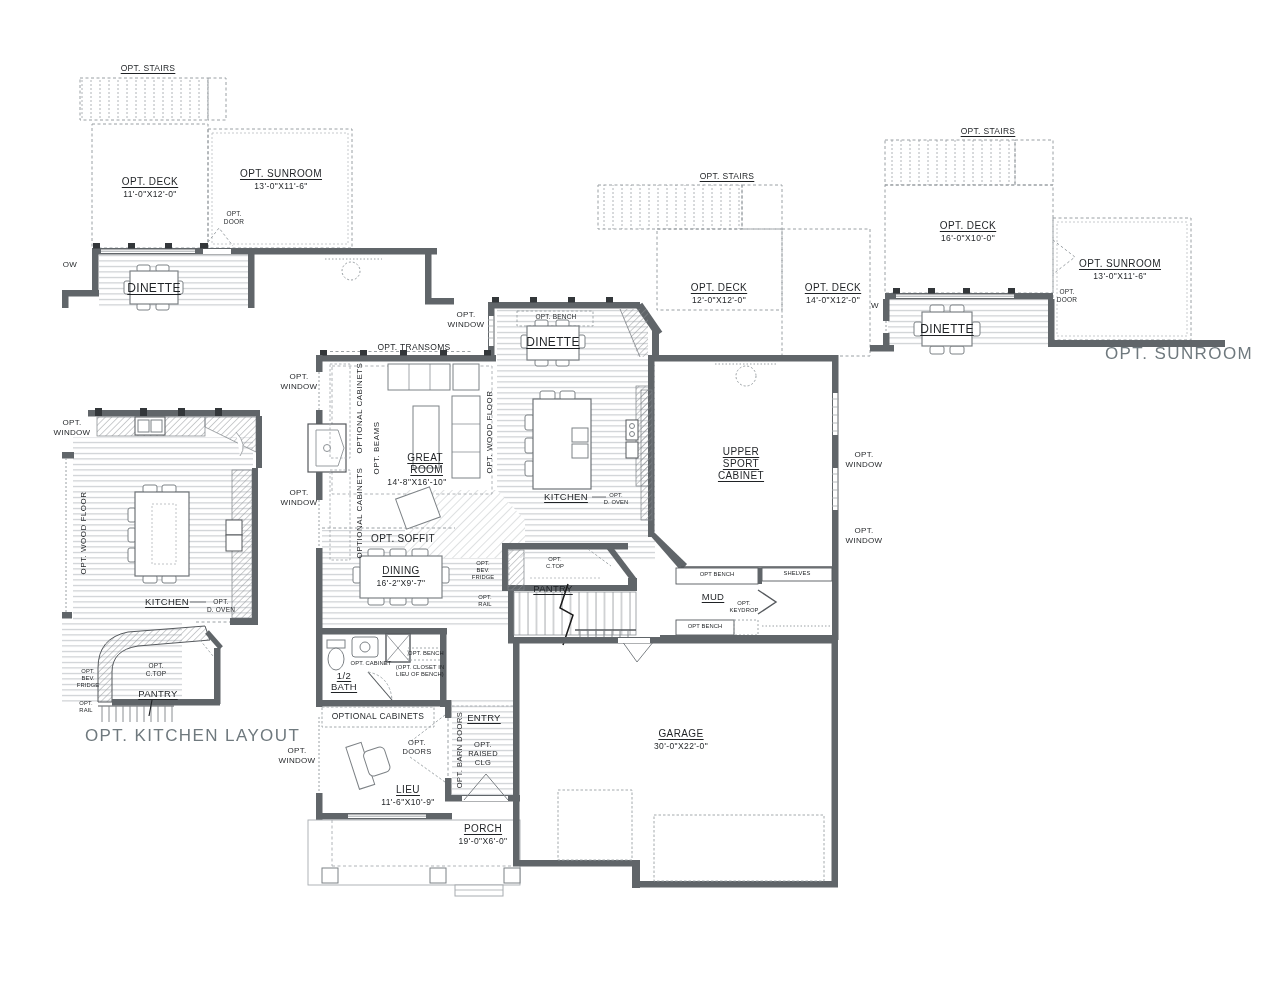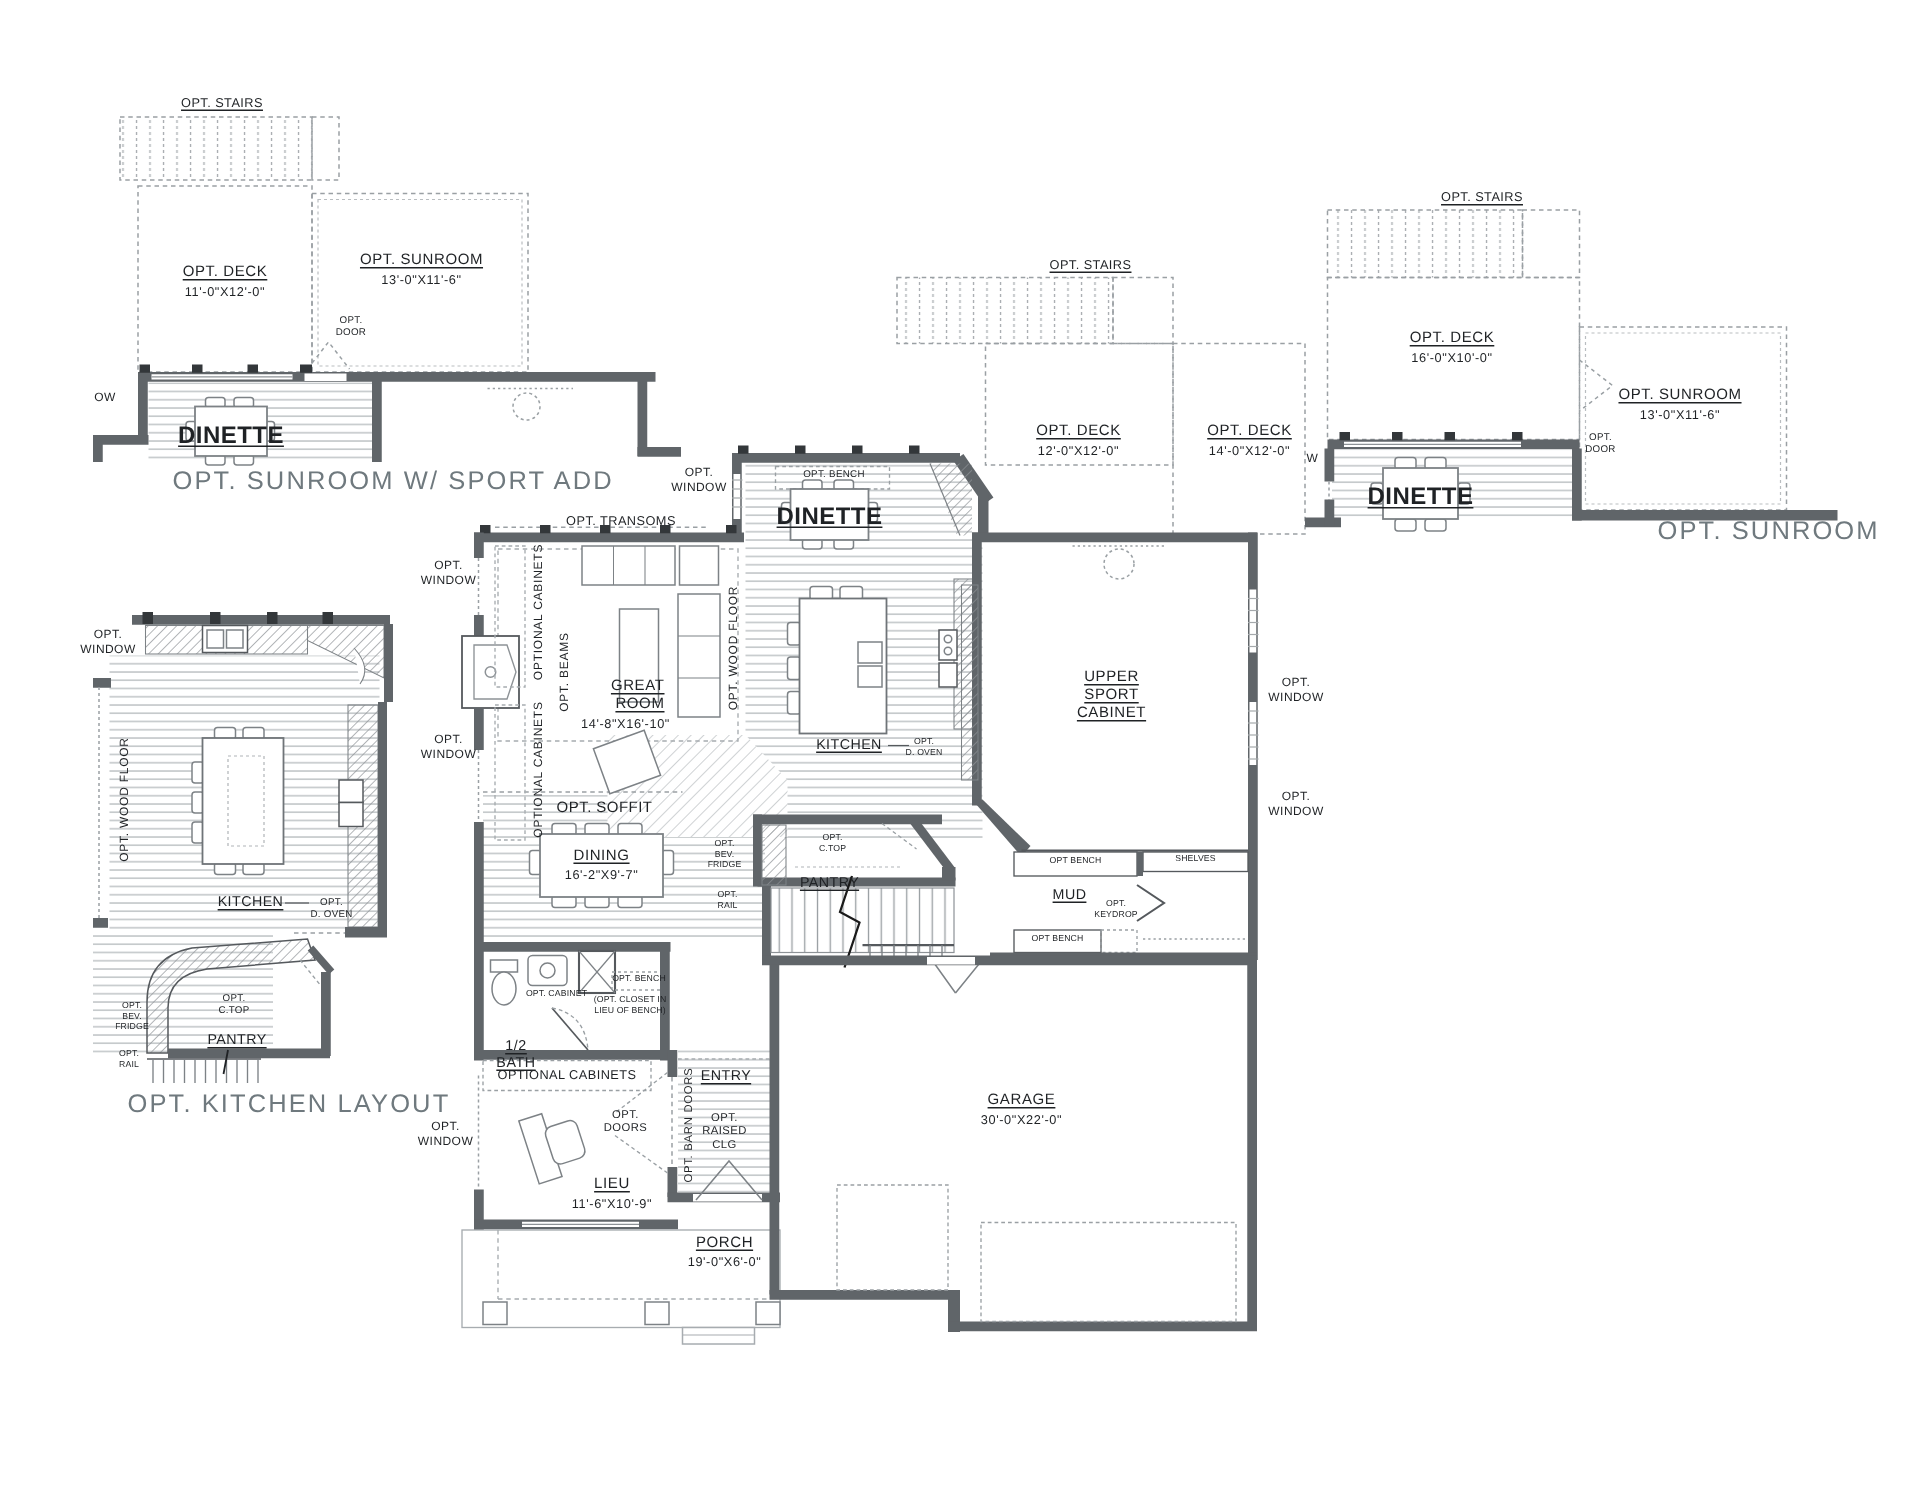--- a/index.html
+++ b/index.html
@@ -7,21 +7,21 @@
           font-family:"Liberation Sans",sans-serif;color:#1f2225;}
   svg{position:absolute;left:0;top:0;}
   .lbl{position:absolute;transform:translate(-50%,0);text-align:center;white-space:nowrap;
        font-size:8px;line-height:1.2;letter-spacing:.3px;color:#1f2225;}
   .lbl span{display:block;}
   .vlbl{position:absolute;transform:translate(-50%,-50%) rotate(-90deg);white-space:nowrap;
         font-size:8px;letter-spacing:.5px;color:#1f2225;}
   .room{font-size:10px;letter-spacing:.4px;}
   .room .nm{text-decoration:underline;text-underline-offset:2px;}
   .room .dim{font-size:8.5px;text-decoration:none;margin-top:1px;}
-  .bold{font-weight:bold;font-size:16px;}
+  .bold{font-weight:normal;font-size:12px;}
   .u{text-decoration:underline;text-underline-offset:2px;}
   .tiny{font-size:6.5px;letter-spacing:.2px;}
   .xtiny{font-size:5.8px;letter-spacing:.1px;}
   .sm{font-size:7.5px;}
   .caption{position:absolute;font-size:17px;letter-spacing:1.4px;color:#6f797e;
            font-weight:500;white-space:nowrap;}
 </style>
 </head>
 <body>
 
@@ -409,21 +409,20 @@
 <div class="lbl room" style="left:281px;top:168px;">
   <span class="nm">OPT. SUNROOM</span>
   <span class="dim">13'-0"X11'-6"</span>
 </div>
 <div class="lbl tiny" style="left:234px;top:210px;">
   <span>OPT.</span>
       <span>DOOR</span>
 </div>
 <div class="lbl bold u" style="left:154px;top:281px;">DINETTE</div>
 <div class="lbl" style="left:70px;top:260px;">OW</div>
-<div class="caption" style="left:115px;top:311px;">OPT. SUNROOM W/ SPORT ADD</div>
 
 <div class="lbl" style="left:72px;top:418px;">
   <span>OPT.</span>
       <span>WINDOW</span>
 </div>
 <div class="vlbl" style="left:83px;top:533px;">OPT. WOOD FLOOR</div>
 <div class="lbl u" style="left:167px;top:596px;font-size:9.5px;">KITCHEN</div>
 <div class="lbl tiny" style="left:221px;top:598px;">
   <span>OPT.</span>
       <span>D. OVEN</span>
@@ -532,21 +531,21 @@
 </div>
 <div class="lbl u" style="left:553px;top:583px;font-size:9.5px;">PANTRY</div>
 <div class="lbl u" style="left:703px;top:591px;font-size:9.5px;margin-left:10px;">MUD</div>
 <div class="lbl xtiny" style="left:717px;top:571px;">OPT BENCH</div>
 <div class="lbl xtiny" style="left:797px;top:570px;">SHELVES</div>
 <div class="lbl xtiny" style="left:744px;top:600px;">
   <span>OPT.</span>
       <span>KEYDROP</span>
 </div>
 <div class="lbl xtiny" style="left:705px;top:623px;">OPT BENCH</div>
-<div class="lbl room" style="left:344px;top:670px;font-size:9.5px;margin-top:22px;">
+<div class="lbl room" style="left:344px;top:670px;font-size:9.5px;">
   <span class="nm">1/2</span>
   <span class="nm">BATH</span>
 </div>
 <div class="lbl xtiny" style="left:371px;top:660px;">OPT. CABINET</div>
 <div class="lbl xtiny" style="left:426px;top:650px;">OPT. BENCH</div>
 <div class="lbl xtiny" style="left:420px;top:664px;">
   <span>(OPT. CLOSET IN</span>
       <span>LIEU OF BENCH)</span>
 </div>
 <div class="lbl" style="left:378px;top:711px;font-size:8.5px;">OPTIONAL CABINETS</div>

